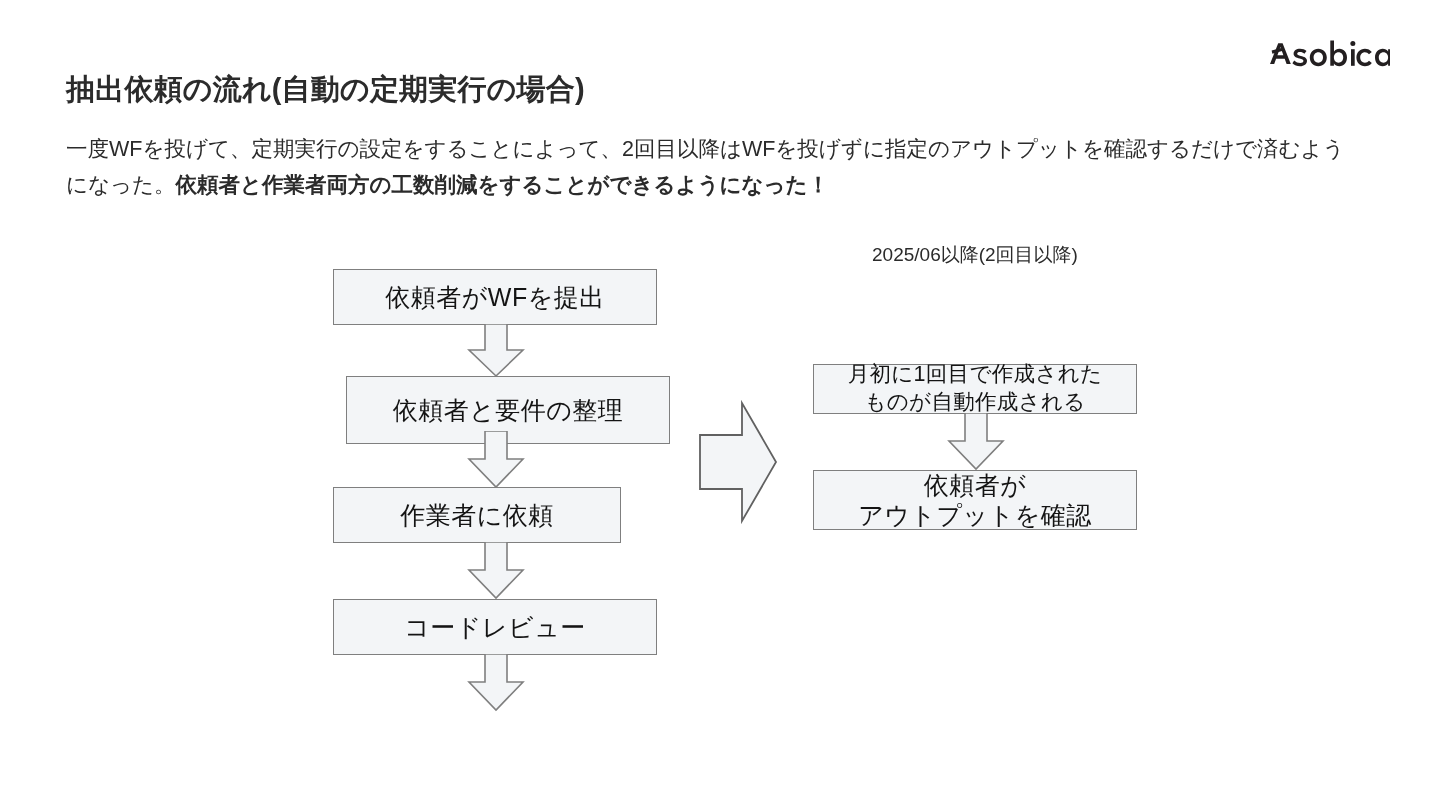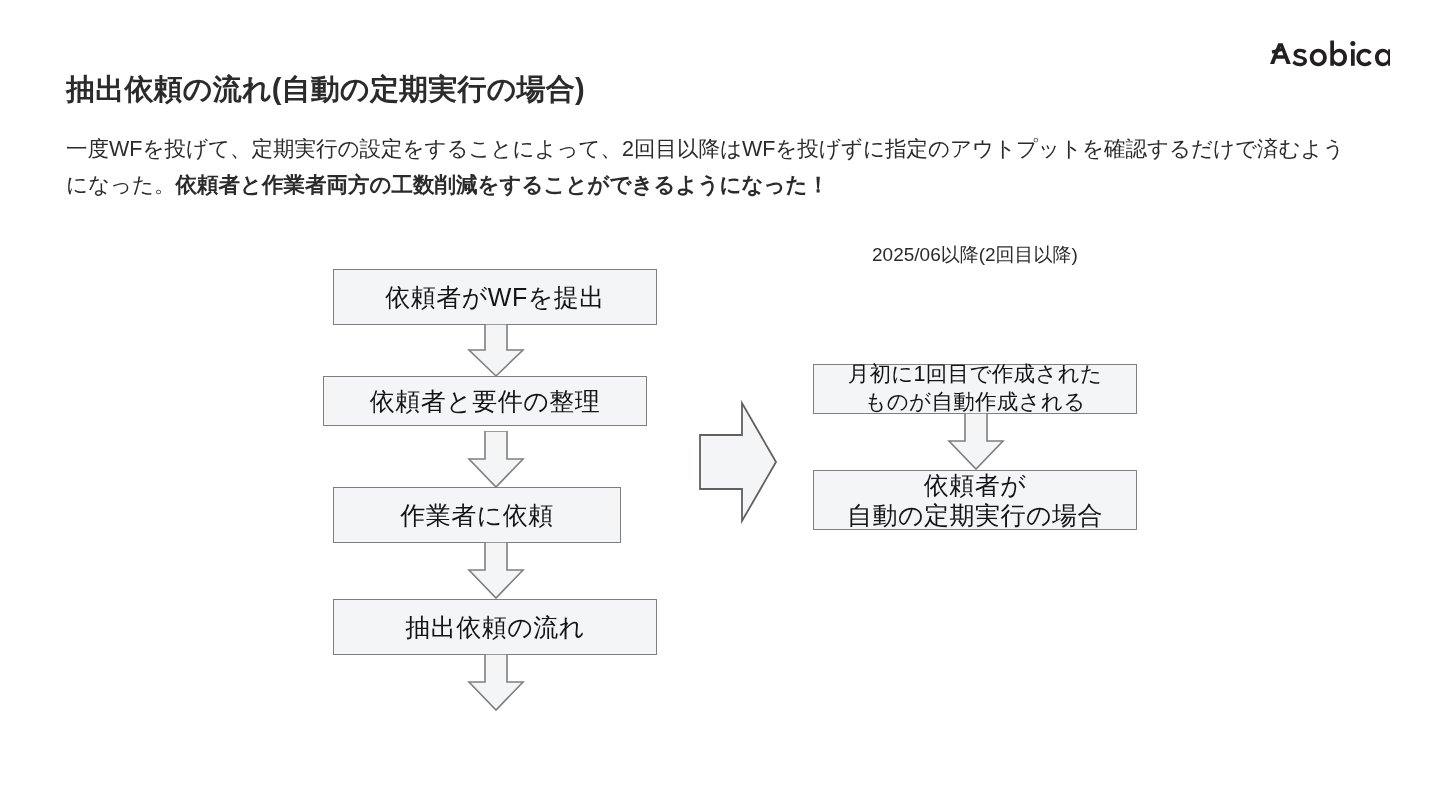--- a/index.html
+++ b/index.html
@@ -77,21 +77,21 @@
     letter-spacing: 0.5px;
   }
   .node.small {
     font-size: 21.5px;
     line-height: 1.28;
     letter-spacing: 0.3px;
   }
 
   
   #n1 { left: 333px; top: 269px; width: 324px; height: 56px; }
-  #n2 { left: 323px; top: 376px; width: 324px; height: 50px; }
+  #n2 { left: 346px; top: 376px; width: 324px; height: 68px; }
   #n3 { left: 333px; top: 487px; width: 288px; height: 56px; }
   #n4 { left: 333px; top: 599px; width: 324px; height: 56px; }
   #n5 { left: 333px; top: 711px; width: 324px; height: 56px; }
 
   
   #r1 { left: 813px; top: 364px; width: 324px; height: 50px; }
   #r2 { left: 813px; top: 470px; width: 324px; height: 60px; }
 
   
   .down-arrow {
@@ -201,21 +201,21 @@
   <svg class="down-arrow" id="a2" viewBox="0 0 70 58" preserveAspectRatio="none">
     <polygon points="24,0 46,0 46,28 62,28 35,56 8,28 24,28"></polygon>
   </svg>
 
   <div class="node" id="n3">作業者に依頼</div>
 
   <svg class="down-arrow" id="a3" viewBox="0 0 70 58" preserveAspectRatio="none">
     <polygon points="24,0 46,0 46,28 62,28 35,56 8,28 24,28"></polygon>
   </svg>
 
-  <div class="node" id="n4">抽出依頼の流れ</div>
+  <div class="node" id="n4">コードレビュー</div>
 
   <svg class="down-arrow" id="a4" viewBox="0 0 70 58" preserveAspectRatio="none">
     <polygon points="24,0 46,0 46,28 62,28 35,56 8,28 24,28"></polygon>
   </svg>
 
 
   <svg id="big-arrow" viewBox="0 0 86 126" preserveAspectRatio="none">
     <polygon points="6,36 48,36 48,4 82,63 48,122 48,90 6,90"></polygon>
   </svg>
 
@@ -226,19 +226,19 @@
     </span>
   </div>
 
   <svg class="down-arrow" id="ra1" viewBox="0 0 70 58" preserveAspectRatio="none">
     <polygon points="24,0 46,0 46,28 62,28 35,56 8,28 24,28"></polygon>
   </svg>
 
   <div class="node" id="r2">
     <span>
       <span>依頼者が</span><br>
-      <span>自動の定期実行の場合</span>
+      <span>アウトプットを確認</span>
     </span>
   </div>
 
   <div id="page-num">19</div>
 
 </div>
 
 </body></html>

